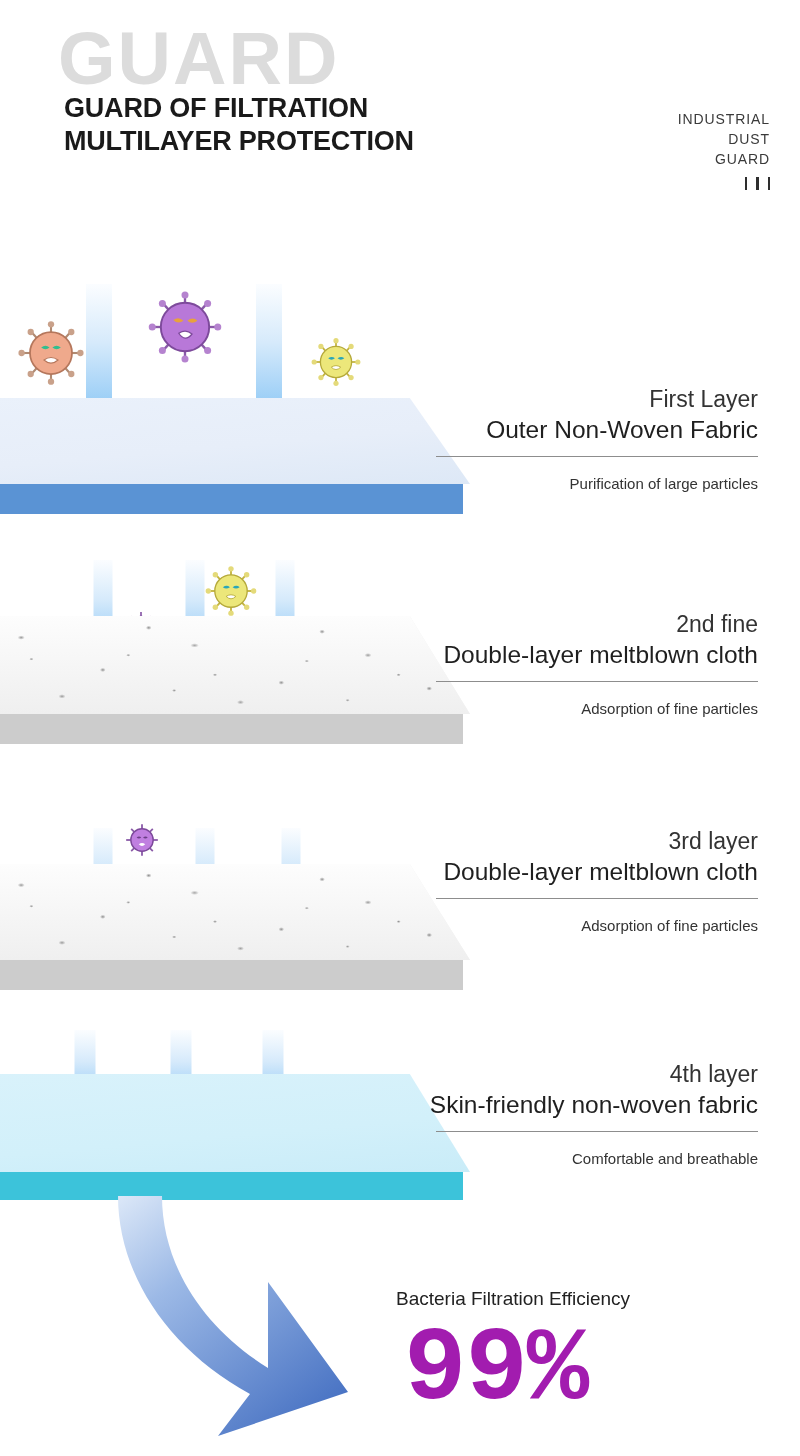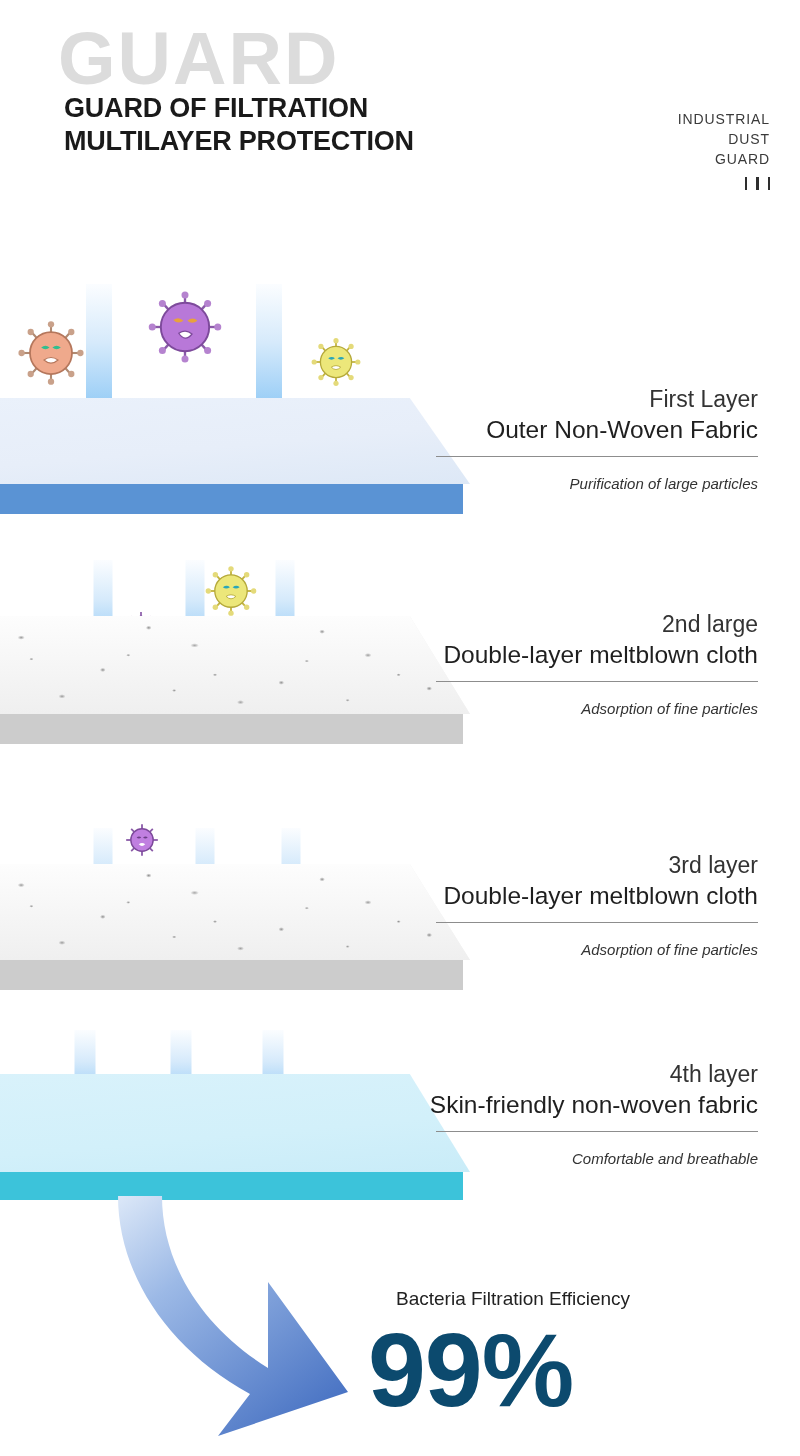--- a/index.html
+++ b/index.html
@@ -173,41 +173,41 @@
   .ltext .rule {
     height: 1px;
     background: #8d8d8d;
     margin: 10px 0 0 auto;
     width: 322px;
   }
   .ltext .caption {
     font-size: 15px;
     color: #333;
     margin-top: 18px;
-    font-style: italic;
   }
 
   
   #curved-arrow { position: absolute; left: 100px; top: 1196px; }
   #bfe-label {
     position: absolute;
     left: 396px;
     top: 1288px;
     font-size: 19px;
     color: #222;
   }
   #bfe-value {
     position: absolute;
-    left: 368px;
+    left: 404px;
     top: 1318px;
     font-size: 104px;
     font-weight: bold;
-    color: #0c4a6e;
+    color: #a21caf;
     line-height: 1;
     letter-spacing: -1px;
+    font-family: Liberation Mono, monospace;
   }
 </style>
 </head>
 <body>
 
 <div id="page">
 
   <div id="watermark">GUARD</div>
 
   <div id="headline">
@@ -403,21 +403,21 @@
     </div>
 
     <div class="slab" style="top:616px;">
       <div class="slab-top" style="height:98px;">
           <div class="face mb-face"></div>
         </div>
     </div>
     <div class="slab-side mb-side" style="top:714px;"></div>
 
     <div class="ltext" style="top:610px;">
-      <div class="small-label">2nd large</div>
+      <div class="small-label">2nd fine</div>
       <div class="big-title">Double-layer meltblown cloth</div>
       <div class="rule"></div>
       <div class="caption">Adsorption of fine particles</div>
     </div>
   </div>
 
   <div class="layer">
 
     <div class="germ" style="left:124px; top:822px;">
       <svg width="36" height="36" viewBox="0 0 100 100">
@@ -451,21 +451,21 @@
       <div class="head" style="top:82px;"></div>
     </div>
 
     <div class="slab" style="top:864px;">
       <div class="slab-top" style="height:96px;">
           <div class="face mb-face"></div>
         </div>
     </div>
     <div class="slab-side mb-side" style="top:960px;"></div>
 
-    <div class="ltext" style="top:851px;text-align:right;">
+    <div class="ltext" style="top:827px;text-align:right;">
       <div class="small-label">3rd layer</div>
       <div class="big-title">Double-layer meltblown cloth</div>
       <div class="rule"></div>
       <div class="caption">Adsorption of fine particles</div>
     </div>
   </div>
 
   <div class="layer">
 
     <div class="darrow sm" style="left:66px; top:1030px; width:38px; height:120px;">

